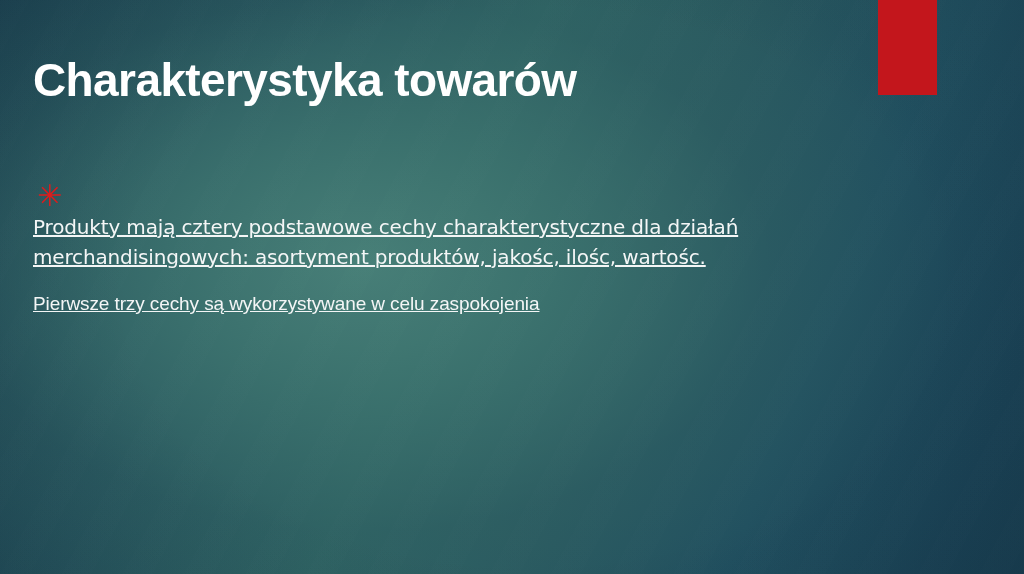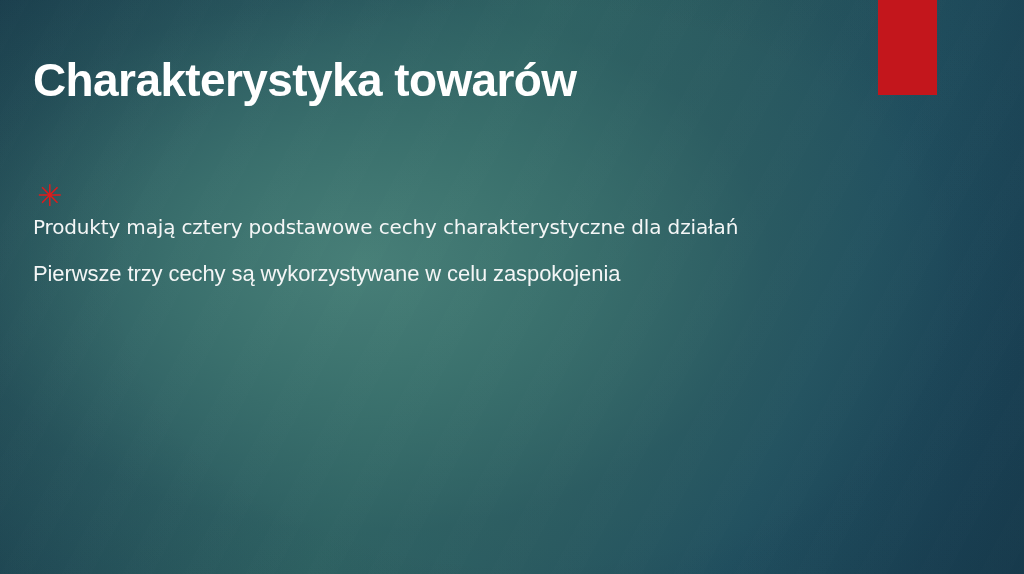--- a/index.html
+++ b/index.html
@@ -112,35 +112,36 @@
   .bullet-text {
     color: #f2f5f5;
     font-size: 21px;
     line-height: 1.35;
     letter-spacing: 0.1px;
   }
 
   .para {
     color: #f4f6f6;
     margin: 0 0 10px 0;
+    text-decoration: underline;
   }
 
   
   .para-one {
     font-family: "DejaVu Sans", sans-serif;
     font-size: 20px;
     line-height: 30px;
     letter-spacing: -0.15px;
     width: 852px;
   }
 
   
   .para-two {
     font-family: "Liberation Sans", sans-serif;
-    font-size: 22px;
+    font-size: 19px;
     line-height: 36px;
     letter-spacing: -0.1px;
     width: 880px;
     margin-top: 14px;
   }
 
   .para-line { display: block; }
 </style>
 </head>
 <body>
@@ -156,20 +157,21 @@
   <h1 class="slide-title">Charakterystyka towarów</h1>
 
   <div class="body-area">
 
     <div class="bullet-row">
       <span class="bullet-star">✳</span>
     </div>
 
     <p class="para para-one">
       <span class="para-line">Produkty mają cztery podstawowe cechy charakterystyczne dla działań</span>
+      <span class="para-line">merchandisingowych: asortyment produktów, jakośc, ilośc, wartośc.</span>
     </p>
 
     <p class="para para-two">
       <span class="para-line">Pierwsze trzy cechy są wykorzystywane w celu zaspokojenia</span>
     </p>
 
   </div>
 </div>
 
 </body></html>

